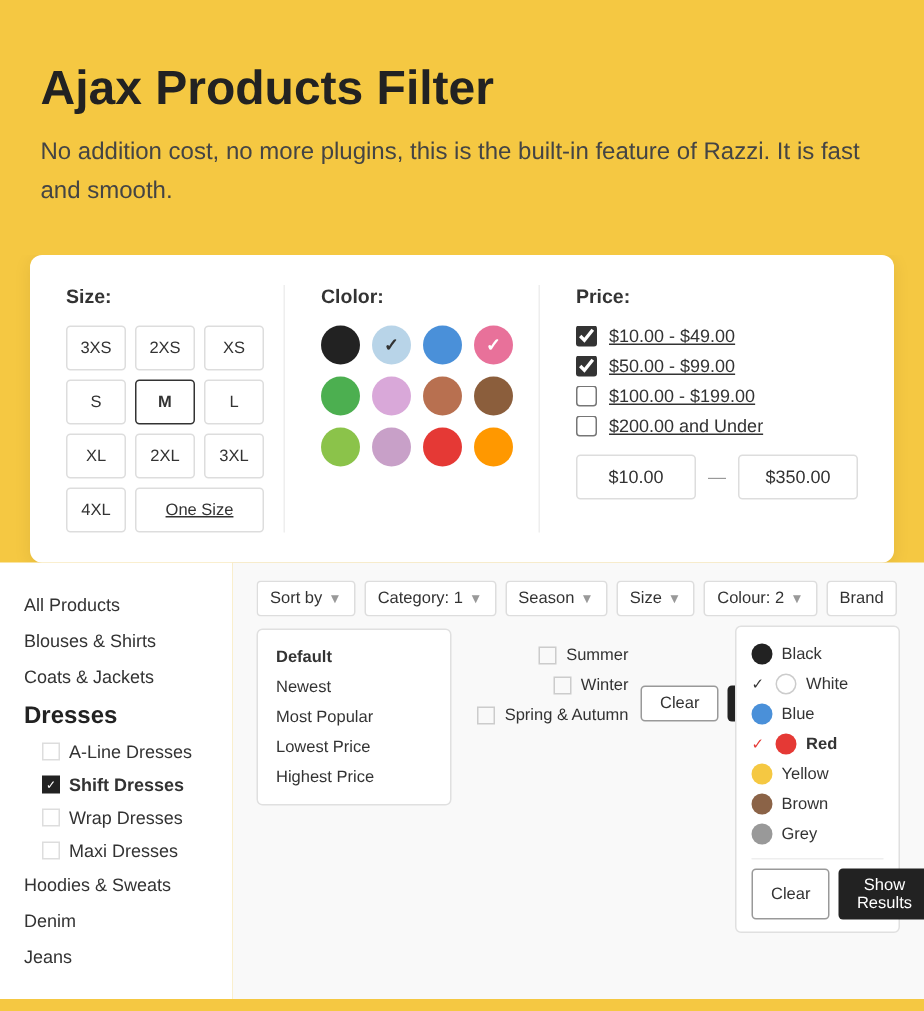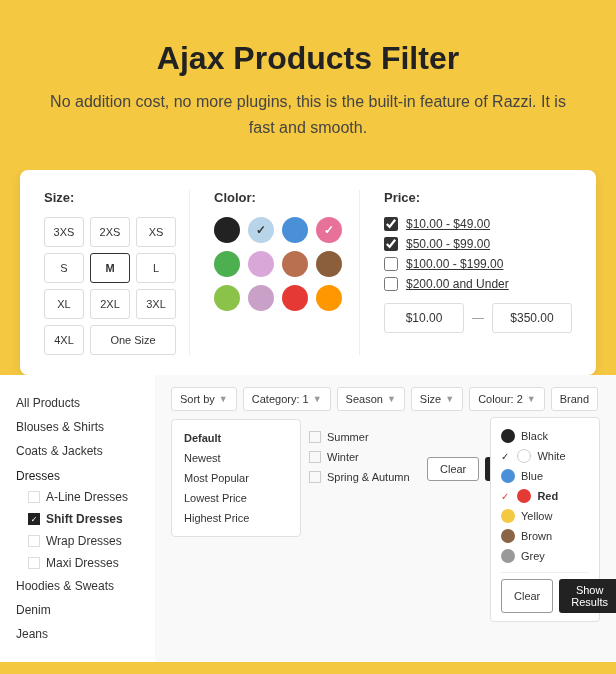--- a/index.html
+++ b/index.html
@@ -7,22 +7,21 @@
       font-family: -apple-system, BlinkMacSystemFont, 'Segoe UI', sans-serif;
       background: #f5c842;
       width: 616px;
       min-height: 674px;
       overflow-x: hidden;
     }
 
     
     .hero {
       background: #f5c842;
-      text-align: center;
-      padding: 40px 40px 30px;
+      padding: 40px 27px 30px;
       position: relative;
     }
     .hero-title {
       font-size: 32px;
       font-weight: 700;
       color: #222;
       margin-bottom: 12px;
     }
     .hero-subtitle {
       font-size: 16px;
@@ -76,20 +75,21 @@
       justify-content: center;
     }
     .size-btn.active {
       border-color: #333;
       background: #fff;
       font-weight: 600;
     }
     .size-btn.wide {
       grid-column: span 2;
       width: auto;
+      text-decoration: underline;
     }
 
     
     .color-grid {
       display: grid;
       grid-template-columns: repeat(4, 26px);
       gap: 8px;
     }
     .color-swatch {
       width: 26px;
@@ -165,22 +165,22 @@
       padding: 16px 16px;
       flex-shrink: 0;
     }
     .sidebar-item {
       font-size: 12px;
       color: #333;
       padding: 5px 0;
       cursor: pointer;
     }
     .sidebar-category {
-      font-size: 12px;
-      font-weight: 400;
+      font-size: 16px;
+      font-weight: 700;
       color: #222;
       padding: 6px 0 3px;
     }
     .sidebar-subitem {
       font-size: 12px;
       color: #333;
       padding: 4px 0 4px 12px;
       display: flex;
       align-items: center;
       gap: 6px;
@@ -248,20 +248,21 @@
     }
     .sort-panel-item.active {
       font-weight: 600;
     }
     .season-item {
       display: flex;
       align-items: center;
       gap: 6px;
       padding: 4px 0;
       color: #333;
+      justify-content: flex-end;
     }
     .season-checkbox {
       width: 12px;
       height: 12px;
       border: 1px solid #ccc;
       display: inline-block;
     }
 
     .panel-row {
       display: flex;

